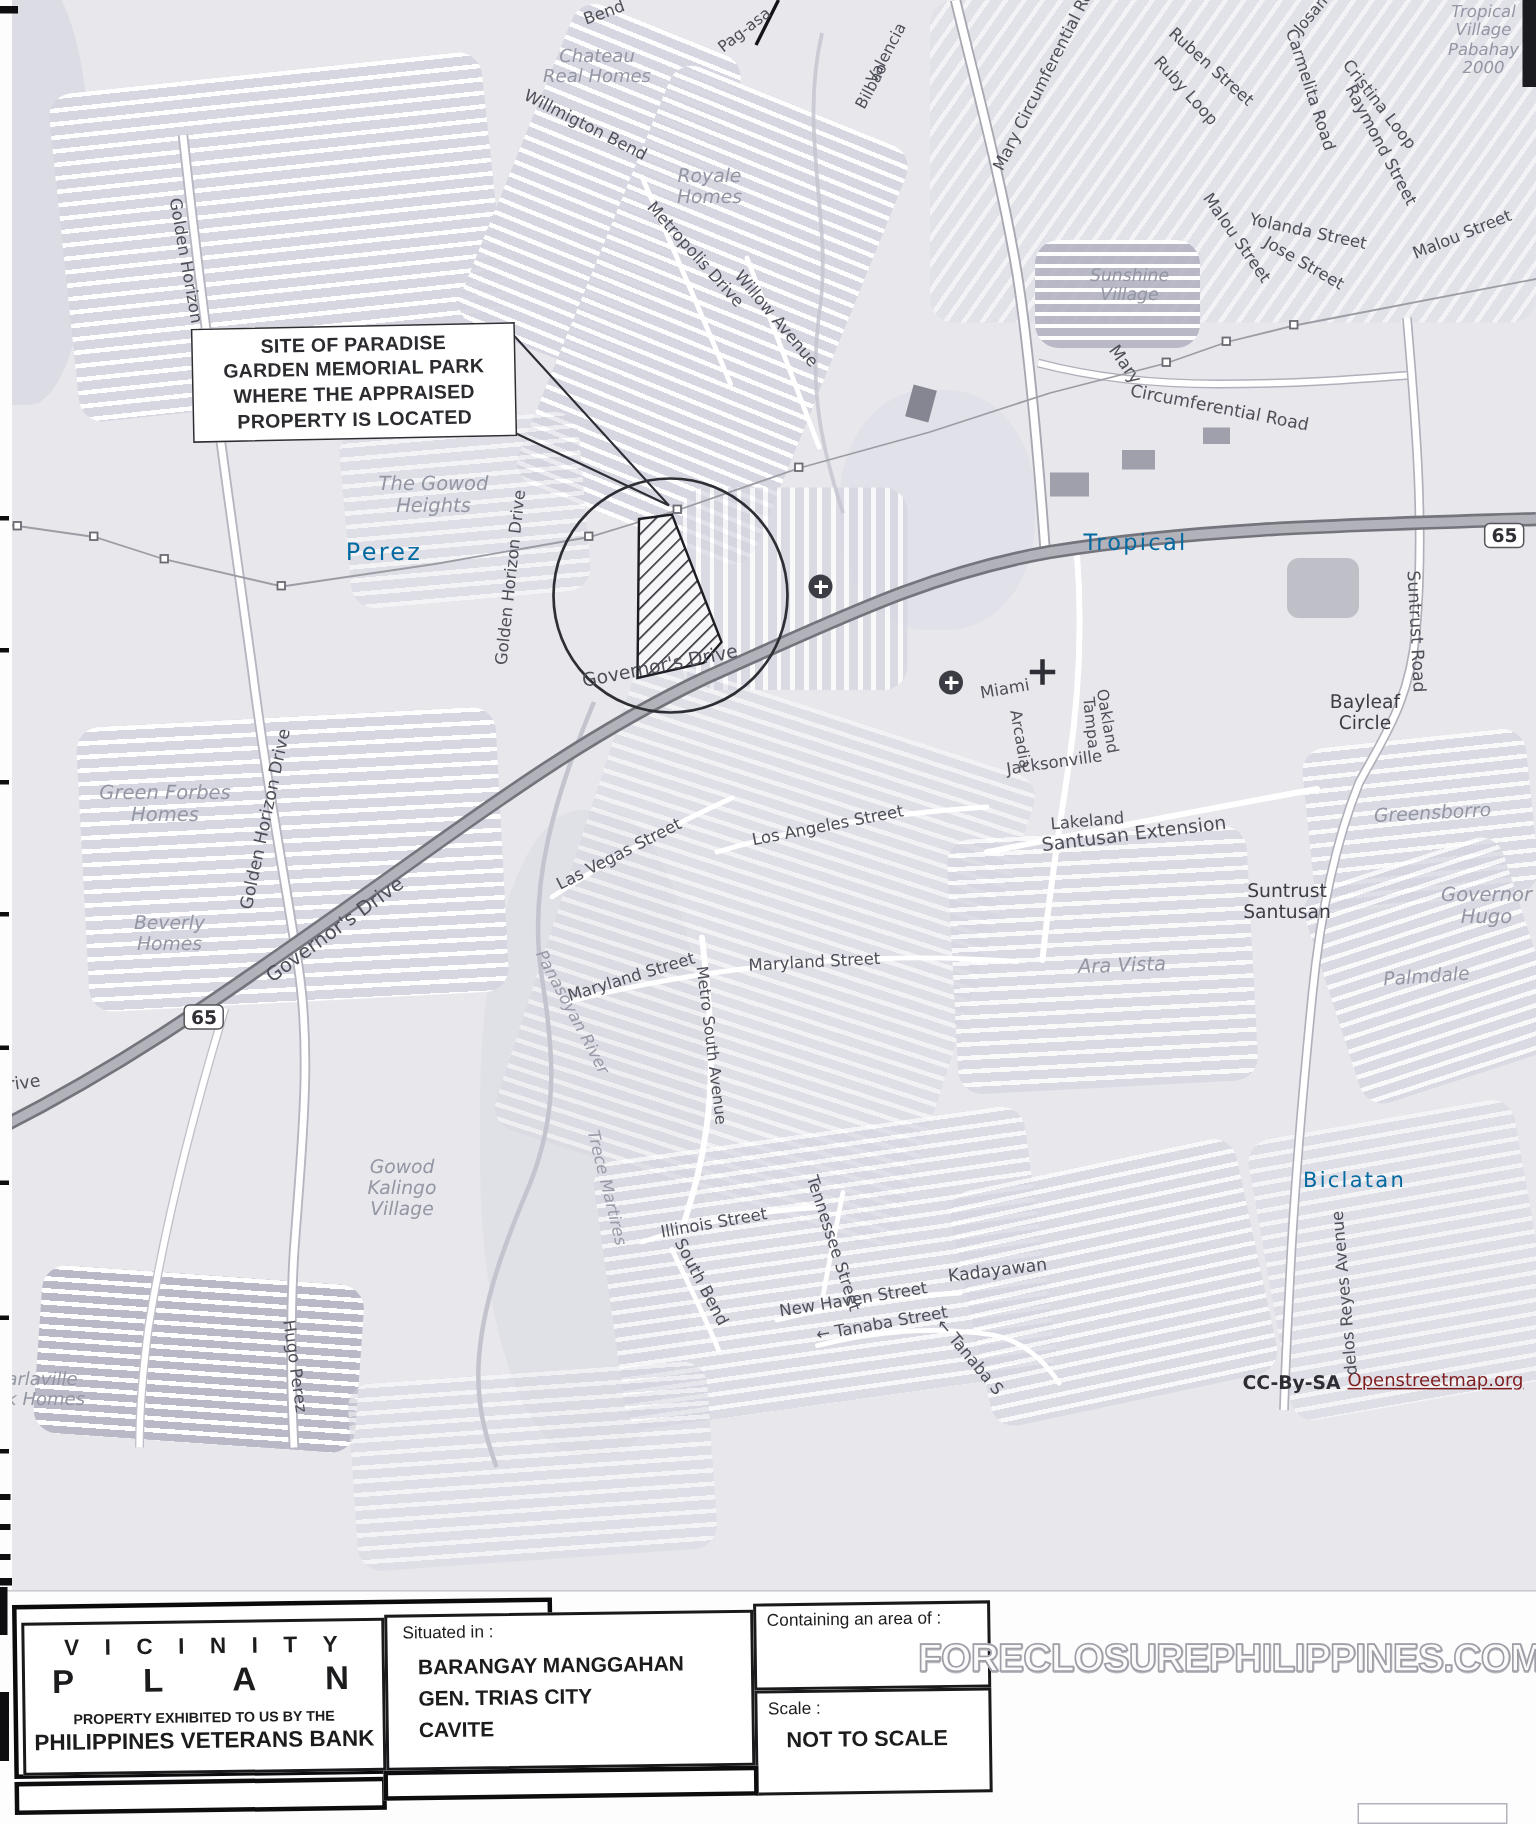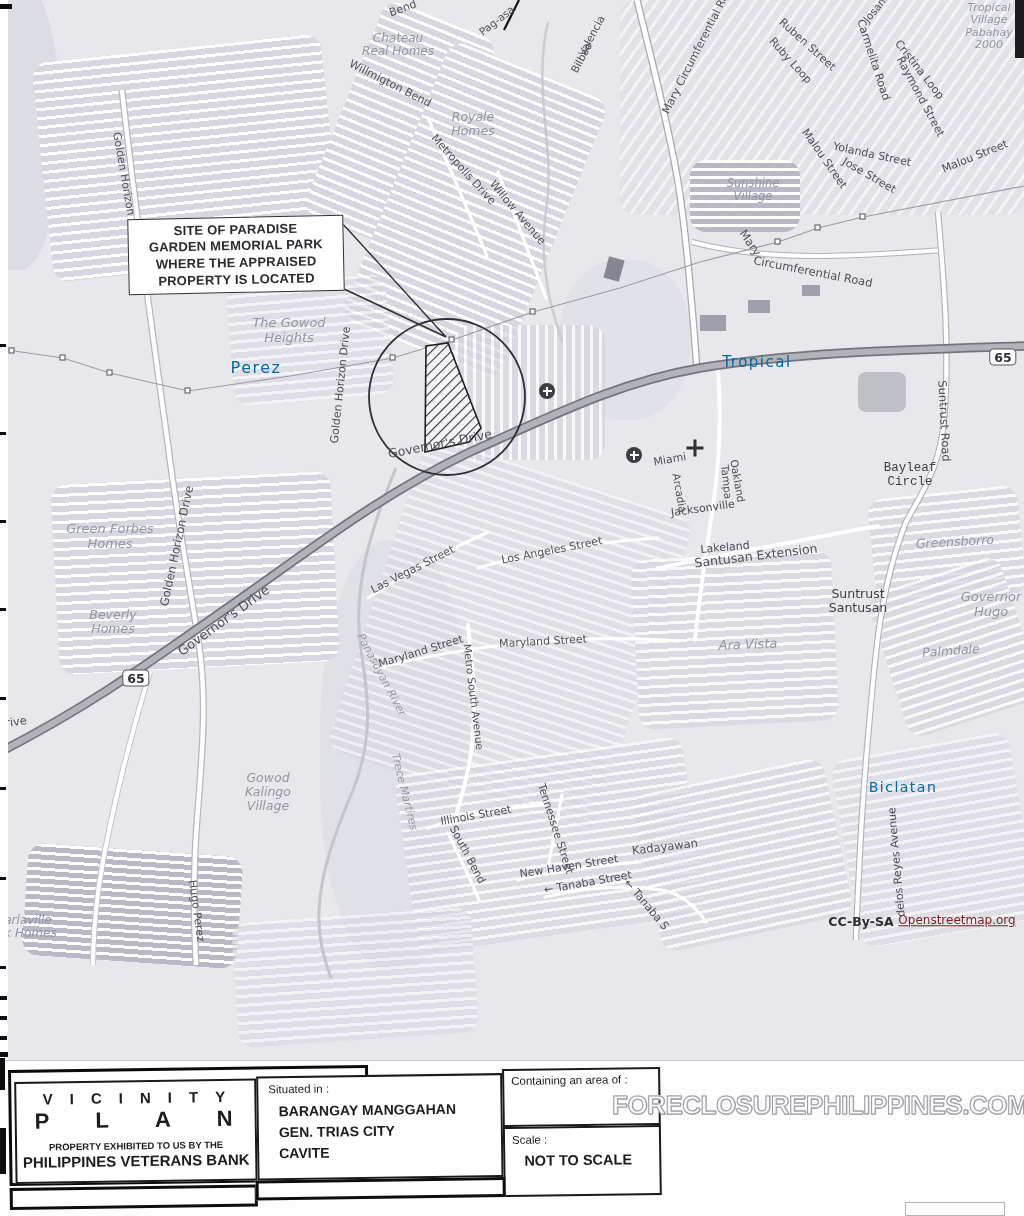--- a/index.html
+++ b/index.html
@@ -196,21 +196,21 @@
 Village</span>
       <span class="lbl st" style="left: 126px; top: 190px; font-size: 11px; transform: translate(-50%, -50%) rotate(80deg);">Golden Horizon Drive</span>
       <span class="lbl pl" style="left: 256px; top: 368px; font-size: 16px; transform: translate(-50%, -50%) rotate(0deg);">Perez</span>
       <span class="lbl vil" style="left: 289px; top: 331px; font-size: 13px; transform: translate(-50%, -50%) rotate(0deg);">The Gowod
 Heights</span>
       <span class="lbl st" style="left: 341px; top: 385px; font-size: 11px; transform: translate(-50%, -50%) rotate(-84deg);">Golden Horizon Drive</span>
       <span class="lbl st" style="left: 750px; top: 243px; font-size: 11.5px; transform: translate(-50%, -50%) rotate(55deg);">Mary</span>
       <span class="lbl st" style="left: 813px; top: 272px; font-size: 11.5px; transform: translate(-50%, -50%) rotate(11deg);">Circumferential Road</span>
       <span class="lbl pl" style="left: 757px; top: 362px; font-size: 15px; transform: translate(-50%, -50%) rotate(0deg);">Tropical</span>
       <span class="lbl st" style="left: 944px; top: 421px; font-size: 11.5px; transform: translate(-50%, -50%) rotate(87deg);">Suntrust Road</span>
-      <span class="lbl drk" style="left: 910px; top: 475px; font-size: 12.5px; transform: translate(-50%, -50%) rotate(0deg); font-family: Liberation Mono, monospace;">Bayleaf
+      <span class="lbl drk" style="left: 910px; top: 475px; font-size: 12.5px; transform: translate(-50%, -50%) rotate(0deg);">Bayleaf
 Circle</span>
       <span class="lbl st" style="left: 670px; top: 460px; font-size: 11px; transform: translate(-50%, -50%) rotate(-10deg);">Miami</span>
       <span class="lbl st" style="left: 737px; top: 481px; font-size: 10.5px; transform: translate(-50%, -50%) rotate(80deg);">Oakland</span>
       <span class="lbl st" style="left: 726px; top: 482px; font-size: 10.5px; transform: translate(-50%, -50%) rotate(84deg);">Tampa</span>
       <span class="lbl st" style="left: 679px; top: 493px; font-size: 10.5px; transform: translate(-50%, -50%) rotate(80deg);">Arcadia</span>
       <span class="lbl st" style="left: 703px; top: 509px; font-size: 11px; transform: translate(-50%, -50%) rotate(-8deg);">Jacksonville</span>
       <span class="lbl st" style="left: 725px; top: 548px; font-size: 11px; transform: translate(-50%, -50%) rotate(-5deg);">Lakeland</span>
       <span class="lbl st" style="left: 756px; top: 556px; font-size: 12.5px; transform: translate(-50%, -50%) rotate(-7deg);">Santusan Extension</span>
       <span class="lbl vil" style="left: 955px; top: 542px; font-size: 12.5px; transform: translate(-50%, -50%) rotate(-3deg);">Greensborro</span>
       <span class="lbl st" style="left: 440px; top: 444px; font-size: 12.5px; transform: translate(-50%, -50%) rotate(-11deg);">Governor's Drive</span>

